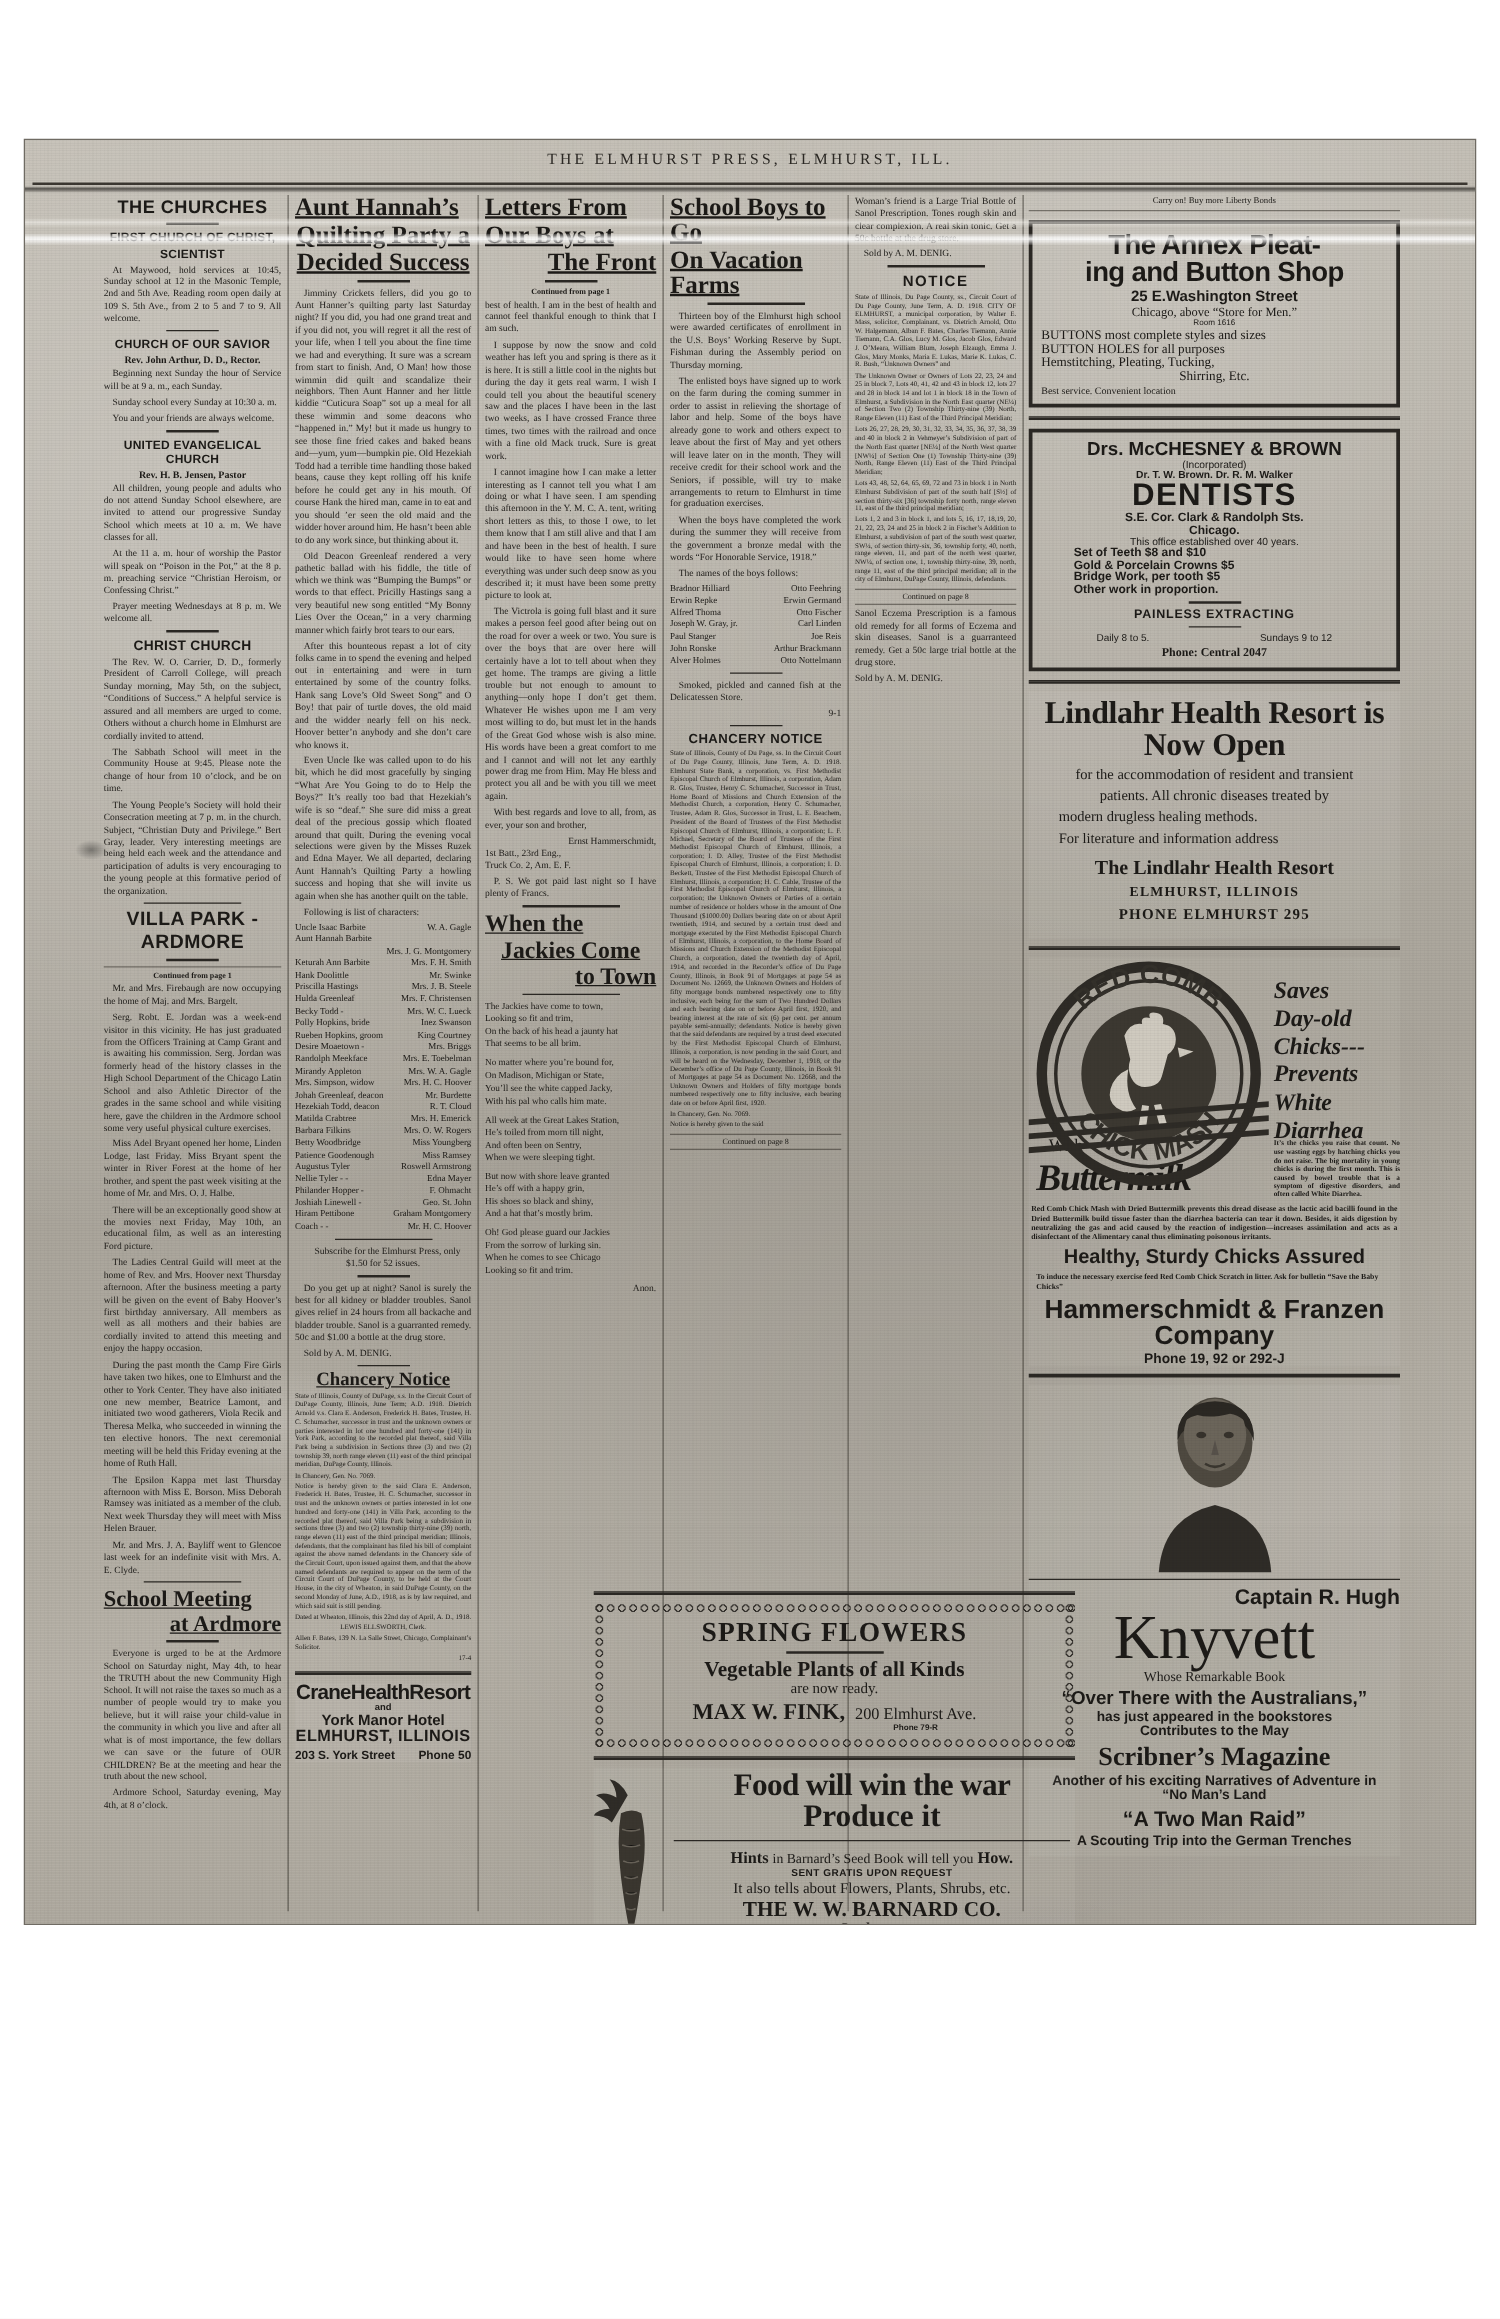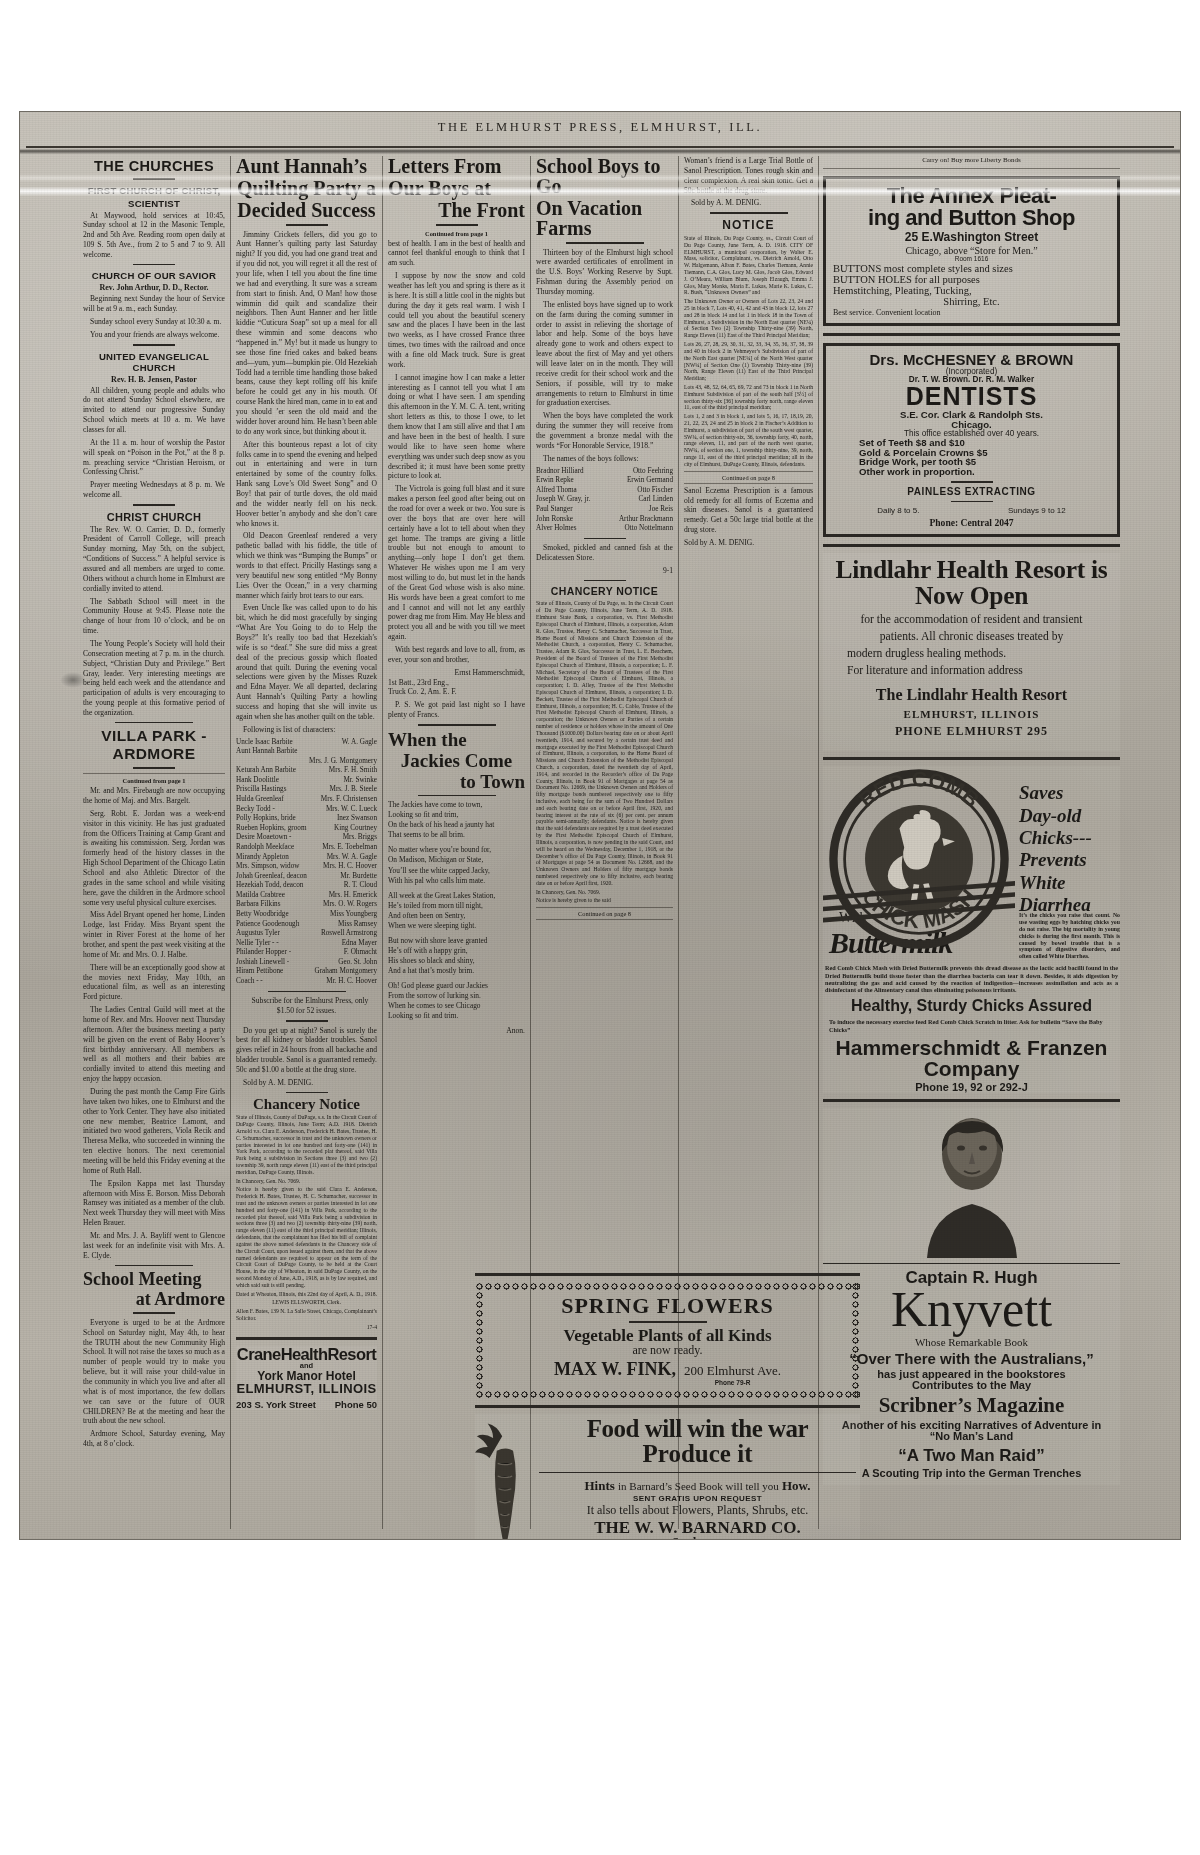--- a/index.html
+++ b/index.html
@@ -65,21 +65,21 @@
   .c6{ width:306px; padding:0 4px; }
 
   
   .sechead{
     font-family:"Liberation Sans", sans-serif;
     font-weight:bold; text-align:center; font-size:14.5px;
     letter-spacing:.4px; margin:2px 0 3px;
   }
   .bighead{
     font-family:"Liberation Serif", serif; font-weight:bold;
-    font-size:20px; line-height:1.0; margin:0 0 2px;
+    font-size:20px; line-height:1.0; margin:0 0 2px;text-decoration:underline;
   }
   .bighead.r{ text-align:right; }
   .bighead.c{ text-align:center; }
   .subhd{ font-family:"Liberation Sans", sans-serif; font-weight:bold;
     font-size:9.6px; text-align:center; margin:5px 0 2px; letter-spacing:.2px;}
   .subhd2{ font-family:"Liberation Serif", serif; font-weight:bold;
     font-size:8px; text-align:center; margin:1px 0 2px;}
   .body{
     font-size:7.6px; line-height:1.30; text-align:justify;
     text-justify:inter-word; hyphens:auto; margin:0 0 3px;
@@ -135,21 +135,21 @@
   .lind .t1{ font-size:25.5px; font-family:"Liberation Serif",serif; letter-spacing:-.3px; }
   .lind p{ font-size:11.6px; text-align:center; margin:4px 0; font-family:"Liberation Serif",serif; }
   .lind .nm{ font-size:16px; font-weight:bold; }
   .lind .ad2{ font-size:11px; font-weight:bold; letter-spacing:1px; }
   .bmilk{ font-family:"Liberation Serif", serif; font-style:italic; font-weight:bold;
     font-size:30px; letter-spacing:-1px; }
   .saves{ font-family:"Liberation Serif",serif; font-style:italic; font-weight:bold;
     font-size:19px; line-height:1.18; }
 
   .knyv .t1{ font-family:"Liberation Serif",serif; font-size:50px; line-height:.92; font-weight:normal; }
-  .knyv .cap{ font-size:17px; font-weight:bold; }
+  .knyv .cap{ font-size:17px; font-weight:bold;text-align:right; }
   .portrait{ width:118px; height:150px; margin:0 auto; position:relative; }
   
   .smudge{ position:absolute; border-radius:50%; pointer-events:none; z-index:1;}
 </style>
 </head>
 <body>
 
 <div id="scan">
 
   <div id="masthead">THE ELMHURST PRESS, ELMHURST, ILL.</div>
@@ -208,22 +208,22 @@
       <p class="body first">Everyone is urged to be at the Ardmore School on Saturday night, May 4th, to hear the TRUTH about the new Community High School. It will not raise the taxes so much as a number of people would try to make you believe, but it will raise your child-value in the community in which you live and after all what is of most importance, the few dollars we can save or the future of OUR CHILDREN? Be at the meeting and hear the truth about the new school.</p>
       <p class="body first">Ardmore School, Saturday evening, May 4th, at 8 o’clock.</p>
     </div>
 
     <div class="col c2">
       <div class="bighead">Aunt Hannah’s</div>
       <div class="bighead c">Quilting Party a</div>
       <div class="bighead c">Decided Success</div>
       <div class="dash"></div>
       <p class="body first">Jimminy Crickets fellers, did you go to Aunt Hanner’s quilting party last Saturday night? If you did, you had one grand treat and if you did not, you will regret it all the rest of your life, when I tell you about the fine time we had and everything. It sure was a scream from start to finish. And, O Man! how those wimmin did quilt and scandalize their neighbors. Then Aunt Hanner and her little kiddie “Cuticura Soap” sot up a meal for all these wimmin and some deacons who “happened in.” My! but it made us hungry to see those fine fried cakes and baked beans and—yum, yum—bumpkin pie. Old Hezekiah Todd had a terrible time handling those baked beans, cause they kept rolling off his knife before he could get any in his mouth. Of course Hank the hired man, came in to eat and you should ’er seen the old maid and the widder hover around him. He hasn’t been able to do any work since, but thinking about it.</p>
+      <p class="body first">Old Deacon Greenleaf rendered a very pathetic ballad with his fiddle, the title of which we think was “Bumping the Bumps” or words to that effect. Pricilly Hastings sang a very beautiful new song entitled “My Bonny Lies Over the Ocean,” in a very charming manner which fairly brot tears to our ears.</p>
       <p class="body first">After this bounteous repast a lot of city folks came in to spend the evening and helped out in entertaining and were in turn entertained by some of the country folks. Hank sang Love’s Old Sweet Song” and O Boy! that pair of turtle doves, the old maid and the widder nearly fell on his neck. Hoover better’n anybody and she don’t care who knows it.</p>
-      <p class="body first">Old Deacon Greenleaf rendered a very pathetic ballad with his fiddle, the title of which we think was “Bumping the Bumps” or words to that effect. Pricilly Hastings sang a very beautiful new song entitled “My Bonny Lies Over the Ocean,” in a very charming manner which fairly brot tears to our ears.</p>
       <p class="body first">Even Uncle Ike was called upon to do his bit, which he did most gracefully by singing “What Are You Going to do to Help the Boys?” It’s really too bad that Hezekiah’s wife is so “deaf.” She sure did miss a great deal of the precious gossip which floated around that quilt. During the evening vocal selections were given by the Misses Ruzek and Edna Mayer. We all departed, declaring Aunt Hannah’s Quilting Party a howling success and hoping that she will invite us again when she has another quilt on the table.</p>
       <p class="body first">Following is list of characters:</p>
 
       <div id="cast-list">
           <div class="namerow">
             <span>Uncle Isaac Barbite</span>
             <span>W. A. Gagle</span>
           </div>
           <div class="namerow">
             <span>Aunt Hannah Barbite</span>

